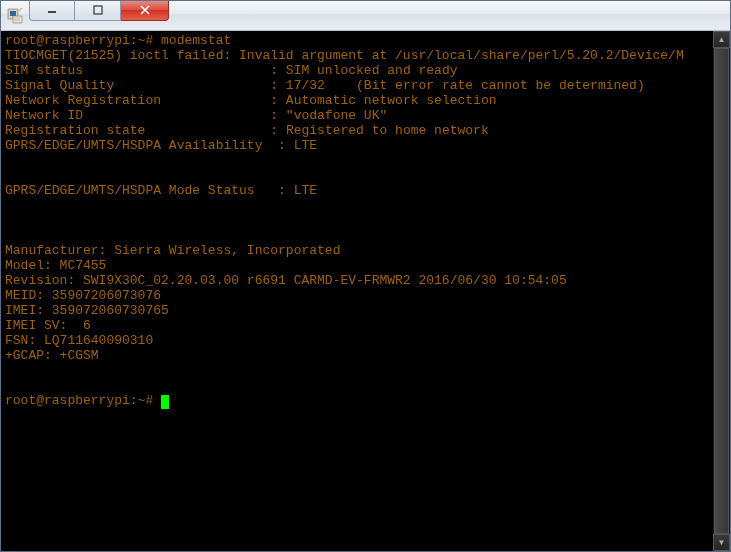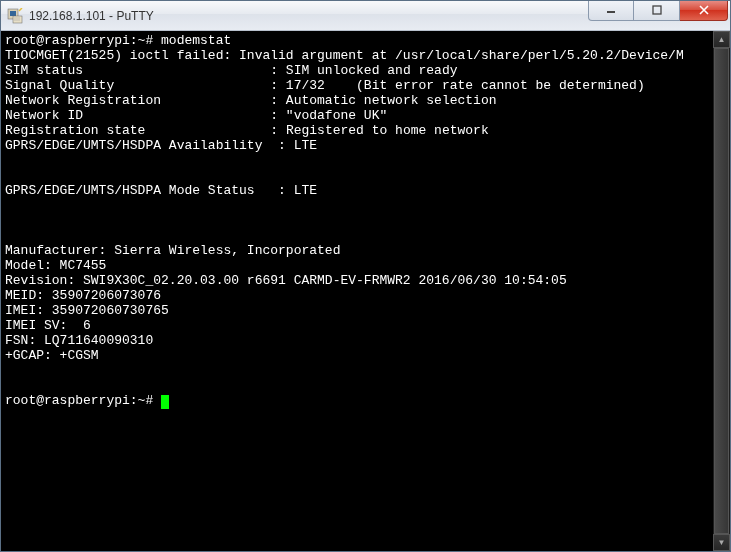--- a/index.html
+++ b/index.html
@@ -71,21 +71,21 @@
       background: linear-gradient(to bottom, #e78b82 0%, #d9503f 45%, #cf2f1c 46%, #e0624e 100%);
       color: #fff;
       border-color: #9e2f21;
       border-bottom-right-radius: 4px;
       width: 48px;
     }
     .win-btn svg { width: 10px; height: 10px; }
     .terminal {
       flex: 1;
       background: #000;
-      color: #ffffff;
+      color: #a16207;
       font-family: "Courier New", monospace;
       font-size: 13px;
       line-height: 15px;
       padding: 2px 4px;
       white-space: pre;
       overflow: hidden;
       position: relative;
     }
     .cursor-block {
       display: inline-block;
@@ -138,21 +138,20 @@
     <span class="app-icon">
       <svg viewBox="0 0 16 16">
         <rect x="1" y="1" width="10" height="10" fill="#d8d0b8" stroke="#666" stroke-width="0.5"></rect>
         <rect x="3" y="3" width="6" height="5" fill="#336699"></rect>
         <rect x="6" y="8" width="9" height="7" fill="#e8e0c8" stroke="#666" stroke-width="0.5"></rect>
         <line x1="7" y1="10" x2="13" y2="10" stroke="#999" stroke-width="0.5"></line>
         <line x1="7" y1="12" x2="13" y2="12" stroke="#999" stroke-width="0.5"></line>
         <line x1="12" y1="3" x2="15" y2="0" stroke="#e6c040" stroke-width="1.5"></line>
       </svg>
     </span>
-    <span class="title-text">192.168.1.101 - PuTTY</span>
     <div class="win-buttons">
       <div class="win-btn min">
         <svg viewBox="0 0 10 10">
             <rect x="1" y="6" width="8" height="2" fill="#444"></rect>
           </svg>
       </div>
       <div class="win-btn max">
         <svg viewBox="0 0 10 10">
             <rect x="1" y="1" width="8" height="8" fill="none" stroke="#444" stroke-width="1.3"></rect>
           </svg>

